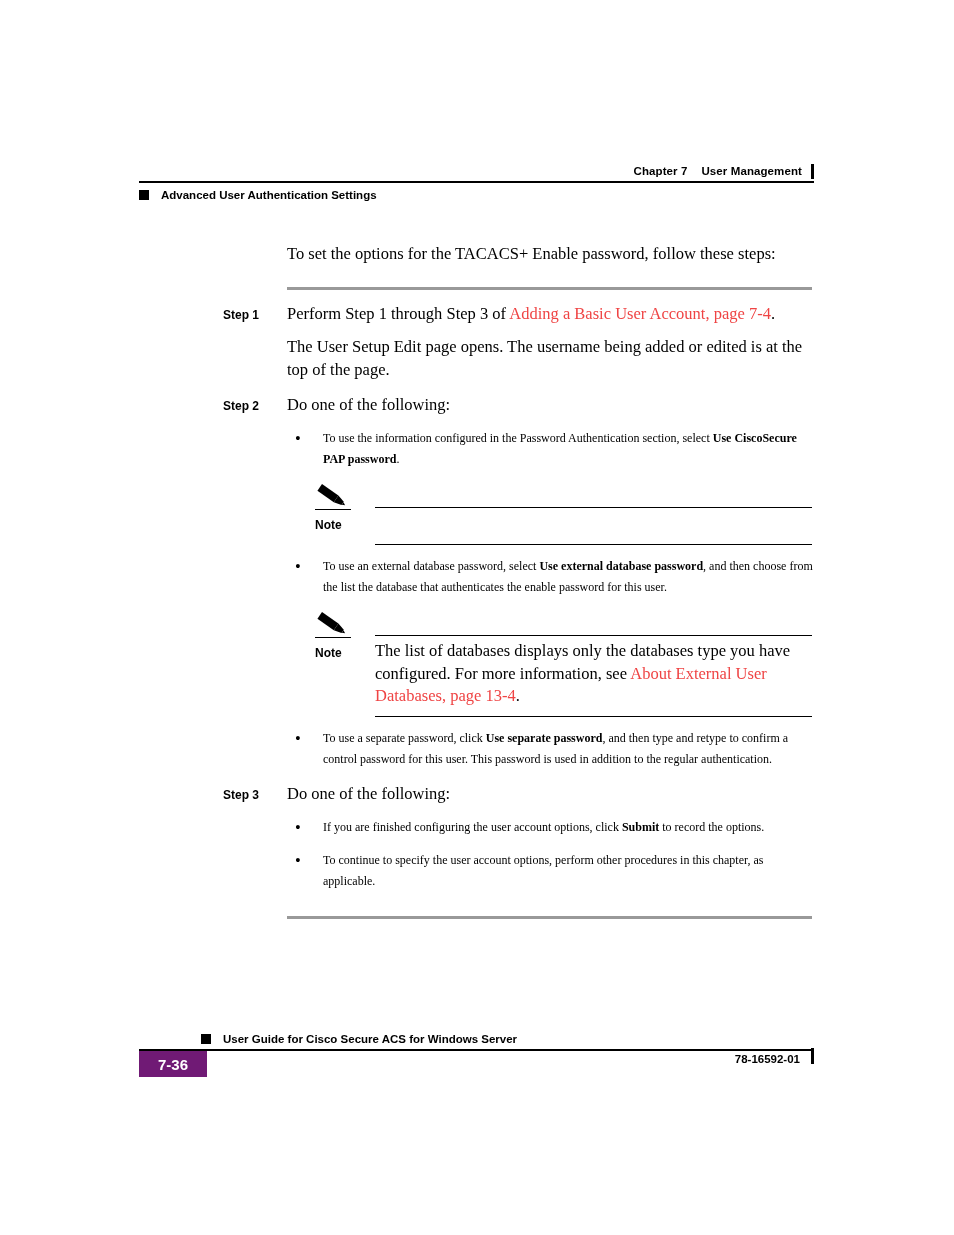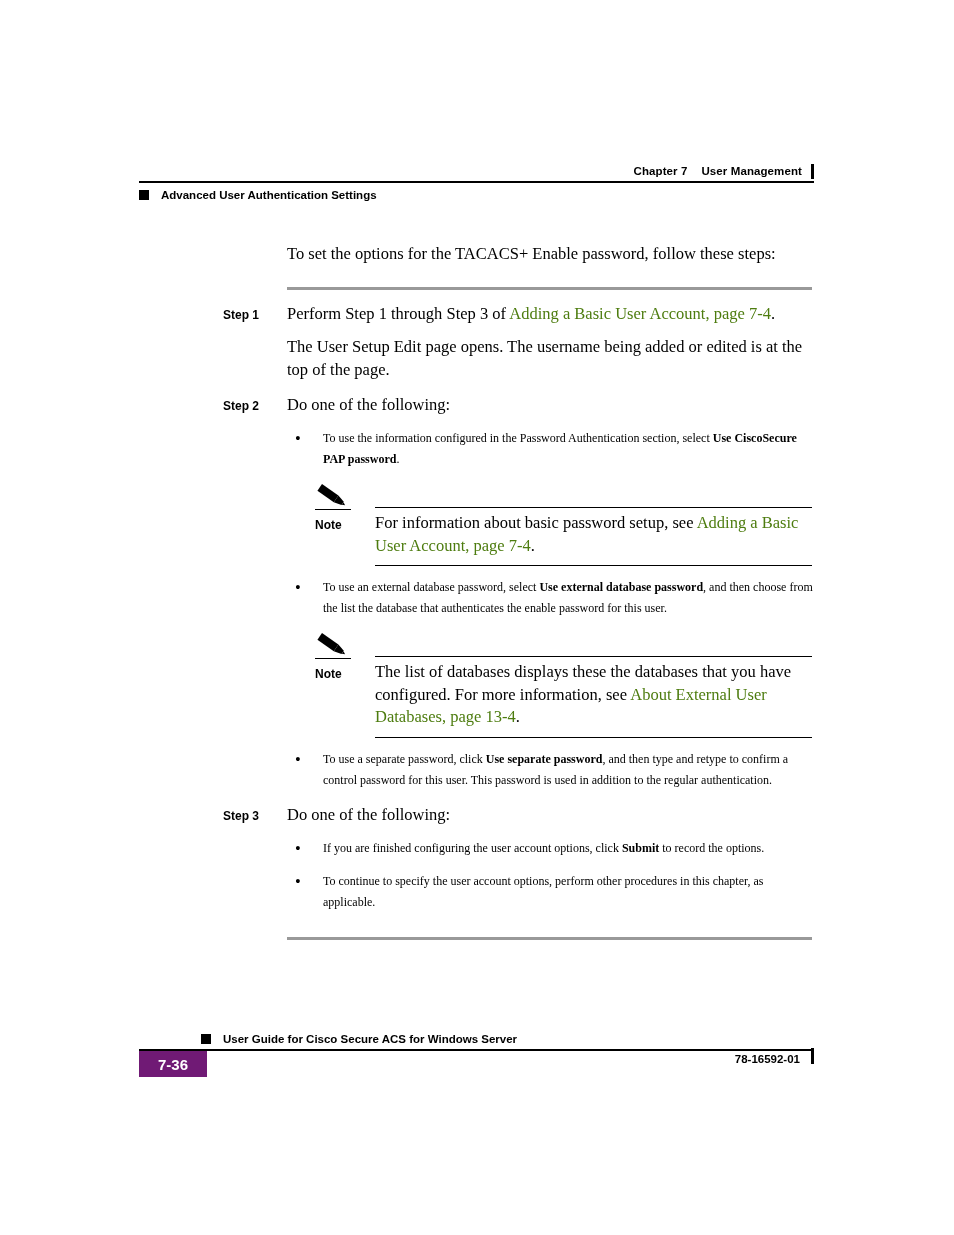--- a/index.html
+++ b/index.html
@@ -198,21 +198,21 @@
     height: 1px;
     background: #000;
     margin-left: 60px;
     margin-top: 8px;
   }
 
   b, .b {
     font-weight: bold;
   }
   .lnk {
-    color: #4d7c0f;
+    color: #ef4444;
   }
 
   
   .footer {
     position: absolute;
     left: 139px;
     top: 1032px;
     width: 675px;
   }
   .footer-top {
@@ -326,21 +326,20 @@
               <polygon points="22,8 30,10 30,14 22,16" fill="#000"></polygon>
               <polygon points="30,10.5 33,12 30,13.5" fill="#000"></polygon>
             </g>
           </svg>
         </div>
         <div class="note-topline"></div>
       </div>
       <div class="note-iconline"></div>
       <div class="note-row">
         <div class="note-label">Note</div>
-        <div class="note-text"><span>For information about basic password setup, see </span><span class="lnk">Adding a Basic User Account, page 7-4</span><span>.</span></div>
       </div>
       <div class="note-bottomline"></div>
     </div>
 
     <div class="bullet">
       <div class="bullet-dot">•</div>
       <div class="bullet-text"><span>To use an external database password, select </span><b>Use external database password</b><span>, and then choose from the list the database that authenticates the enable password for this user.</span></div>
     </div>
 
     <div class="note">
@@ -352,21 +351,21 @@
               <polygon points="22,8 30,10 30,14 22,16" fill="#000"></polygon>
               <polygon points="30,10.5 33,12 30,13.5" fill="#000"></polygon>
             </g>
           </svg>
         </div>
         <div class="note-topline"></div>
       </div>
       <div class="note-iconline"></div>
       <div class="note-row">
         <div class="note-label">Note</div>
-        <div class="note-text"><span>The list of databases displays these the databases that you have configured. For more information, see </span><span class="lnk">About External User Databases, page 13-4</span><span>.</span></div>
+        <div class="note-text"><span>The list of databases displays only the databases type you have configured. For more information, see </span><span class="lnk">About External User Databases, page 13-4</span><span>.</span></div>
       </div>
       <div class="note-bottomline"></div>
     </div>
 
     <div class="bullet">
       <div class="bullet-dot">•</div>
       <div class="bullet-text"><span>To use a separate password, click </span><b>Use separate password</b><span>, and then type and retype to confirm a control password for this user. This password is used in addition to the regular authentication.</span></div>
     </div>
 
     <div class="step">

